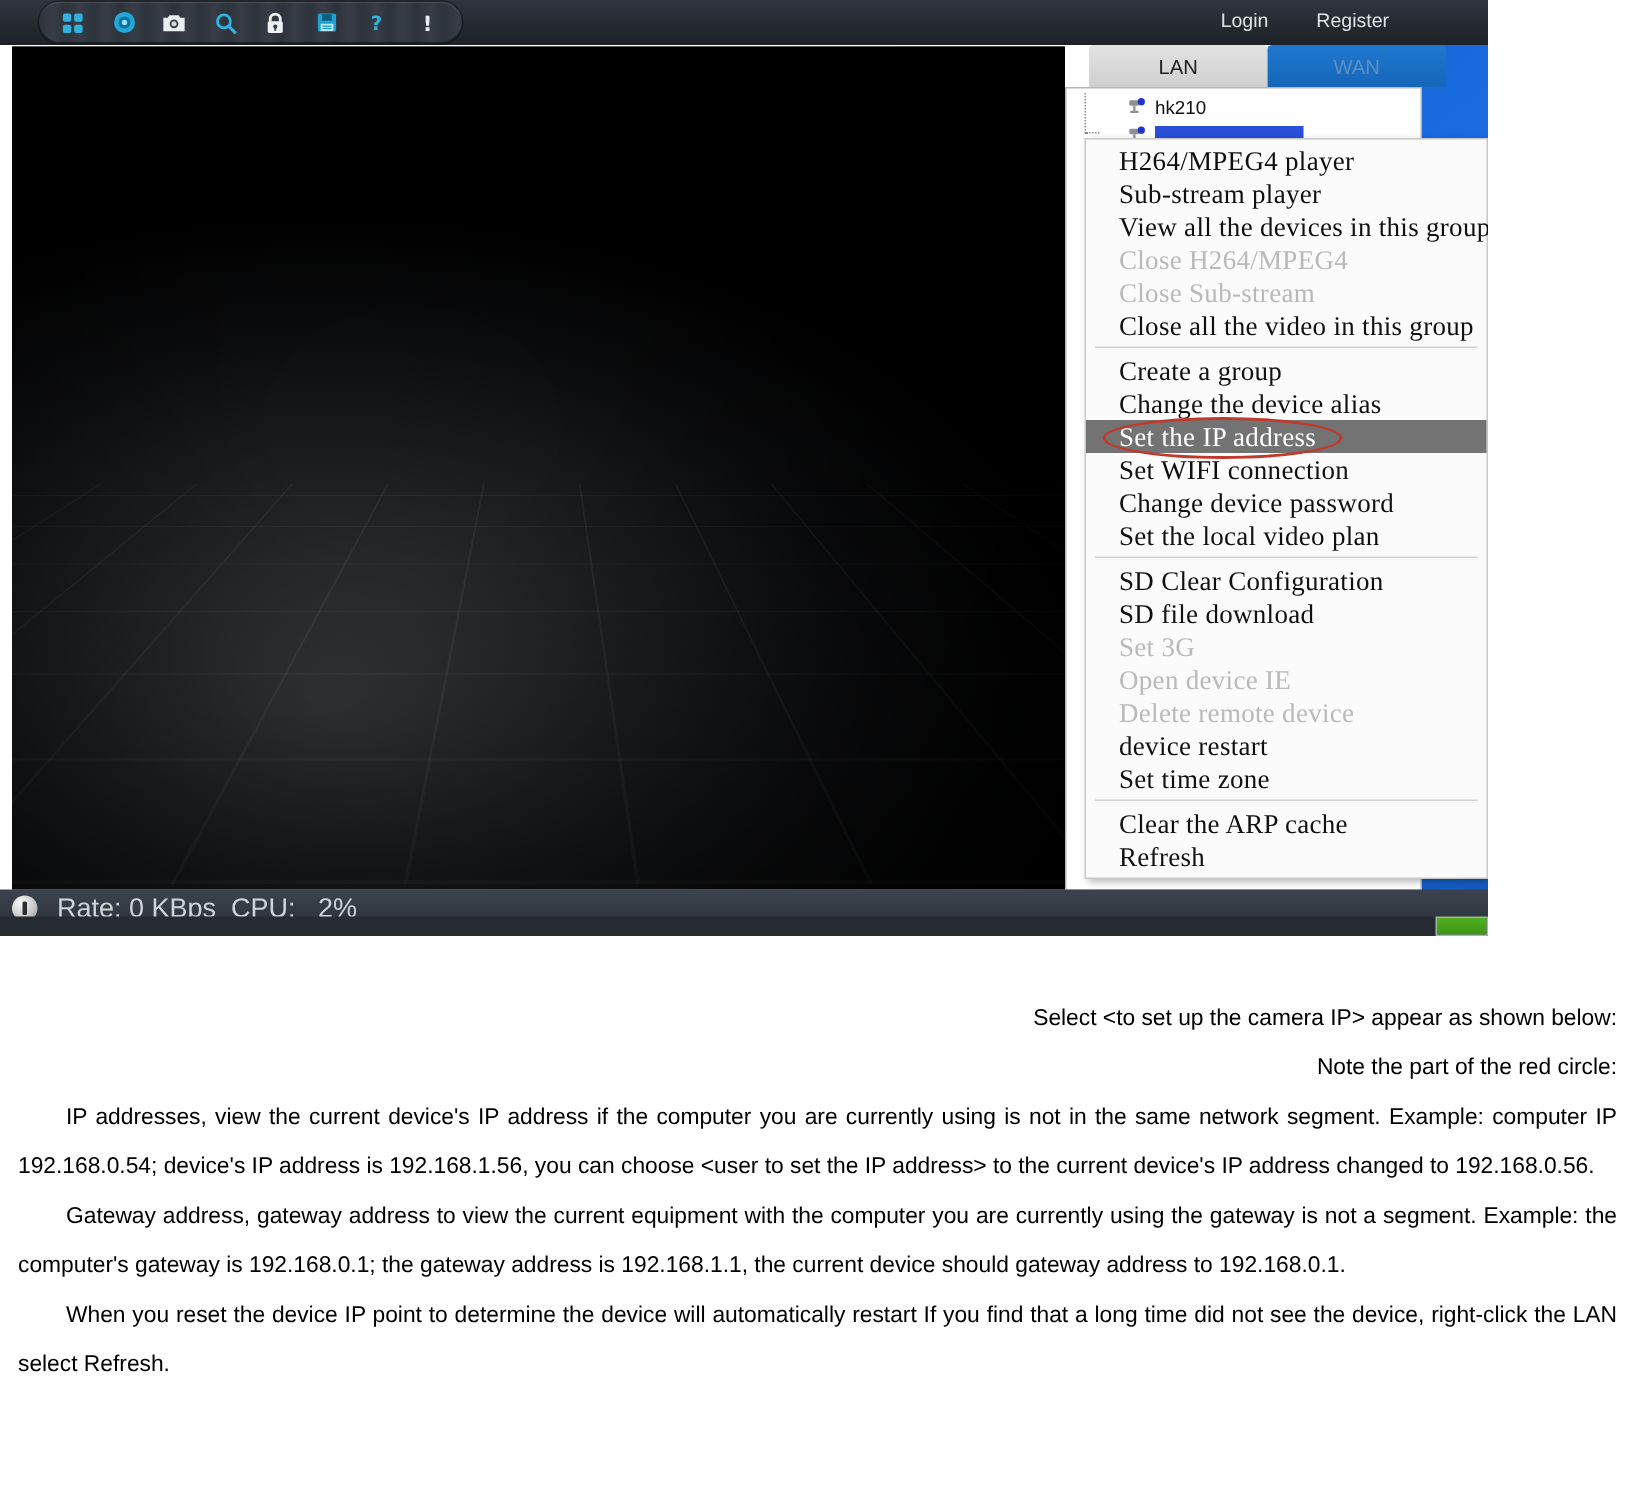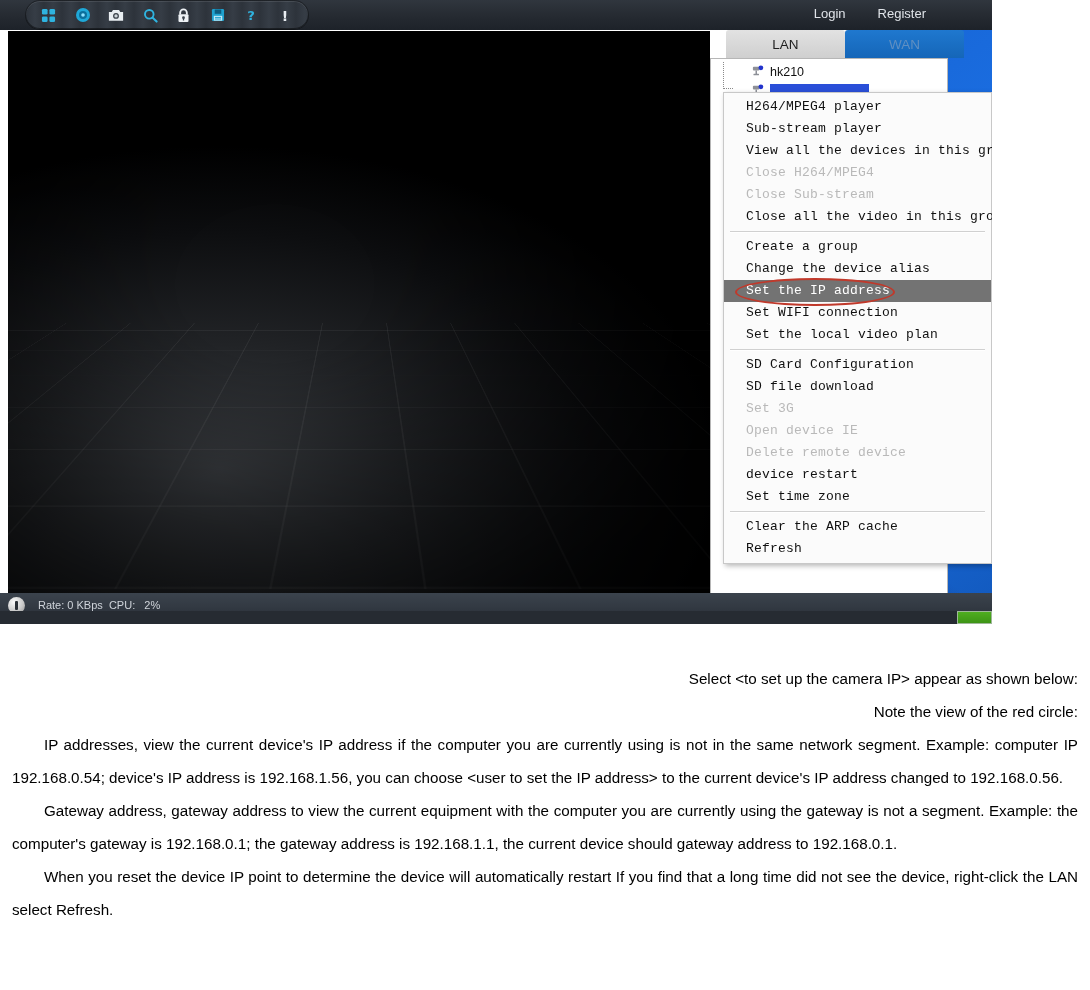--- a/index.html
+++ b/index.html
@@ -150,21 +150,21 @@
   }
   #status-icon i {
     display: block;
     width: 2.5px; height: 9px;
     background: #2a2f36;
     border-radius: 1px;
   }
   #status-text {
     margin-left: 13px;
     color: #cfd4da;
-    font-size: 11px;
+    font-size: 18px;
     white-space: pre;
   }
 
   
   #bottom-strip {
     position: absolute;
     left: 0; top: 611px;
     width: 992px; height: 13px;
     background: #262b32;
   }
@@ -248,22 +248,22 @@
     background: #fbfbfb;
     border: 1px solid #c8c8c8;
     box-shadow: 2px 2px 5px rgba(0,0,0,.28);
     padding: 3px 0;
     box-sizing: border-box;
   }
   .menu-item {
     height: 22px;
     line-height: 22px;
     padding-left: 22px;
-    font-family: Liberation Mono, monospace;
-    font-size: 13px;
+    font-family: Liberation Serif, serif;
+    font-size: 18px;
     color: #101010;
     white-space: nowrap;
     cursor: pointer;
     letter-spacing: .2px;
   }
   .menu-item.disabled {
     color: #b9b9b9;
     cursor: default;
   }
   .menu-item.highlight {
@@ -453,27 +453,28 @@
         <div class="menu-item">Close all the video in this group</div>
       </div>
 
       <div class="menu-sep"></div>
 
       <div>
         <div class="menu-item">Create a group</div>
         <div class="menu-item">Change the device alias</div>
         <div class="menu-item highlight">Set the IP address</div>
         <div class="menu-item">Set WIFI connection</div>
+        <div class="menu-item">Change device password</div>
         <div class="menu-item">Set the local video plan</div>
       </div>
 
       <div class="menu-sep"></div>
 
       <div>
-        <div class="menu-item">SD Card Configuration</div>
+        <div class="menu-item">SD Clear Configuration</div>
         <div class="menu-item">SD file download</div>
         <div class="menu-item disabled">Set 3G</div>
         <div class="menu-item disabled">Open device IE</div>
         <div class="menu-item disabled">Delete remote device</div>
         <div class="menu-item">device restart</div>
         <div class="menu-item">Set time zone</div>
       </div>
 
       <div class="menu-sep"></div>
 
@@ -484,17 +485,17 @@
 
     </div>
 
     <div id="red-circle"></div>
 
   </div>
 </div>
 
 <div id="doc-text">
   <p class="nojust">Select &lt;to set up the camera IP&gt; appear as shown below:</p>
-  <p class="nojust">Note the view of the red circle:</p>
+  <p class="nojust">Note the part of the red circle:</p>
   <p>IP addresses, view the current device's IP address if the computer you are currently using is not in the same network segment. Example: computer IP 192.168.0.54; device's IP address is 192.168.1.56, you can choose &lt;user to set the IP address&gt; to the current device's IP address changed to 192.168.0.56.</p>
   <p>Gateway address, gateway address to view the current equipment with the computer you are currently using the gateway is not a segment. Example: the computer's gateway is 192.168.0.1; the gateway address is 192.168.1.1, the current device should gateway address to 192.168.0.1.</p>
   <p>When you reset the device IP point to determine the device will automatically restart If you find that a long time did not see the device, right-click the LAN select Refresh.</p>
 </div>
 
 </body></html>

